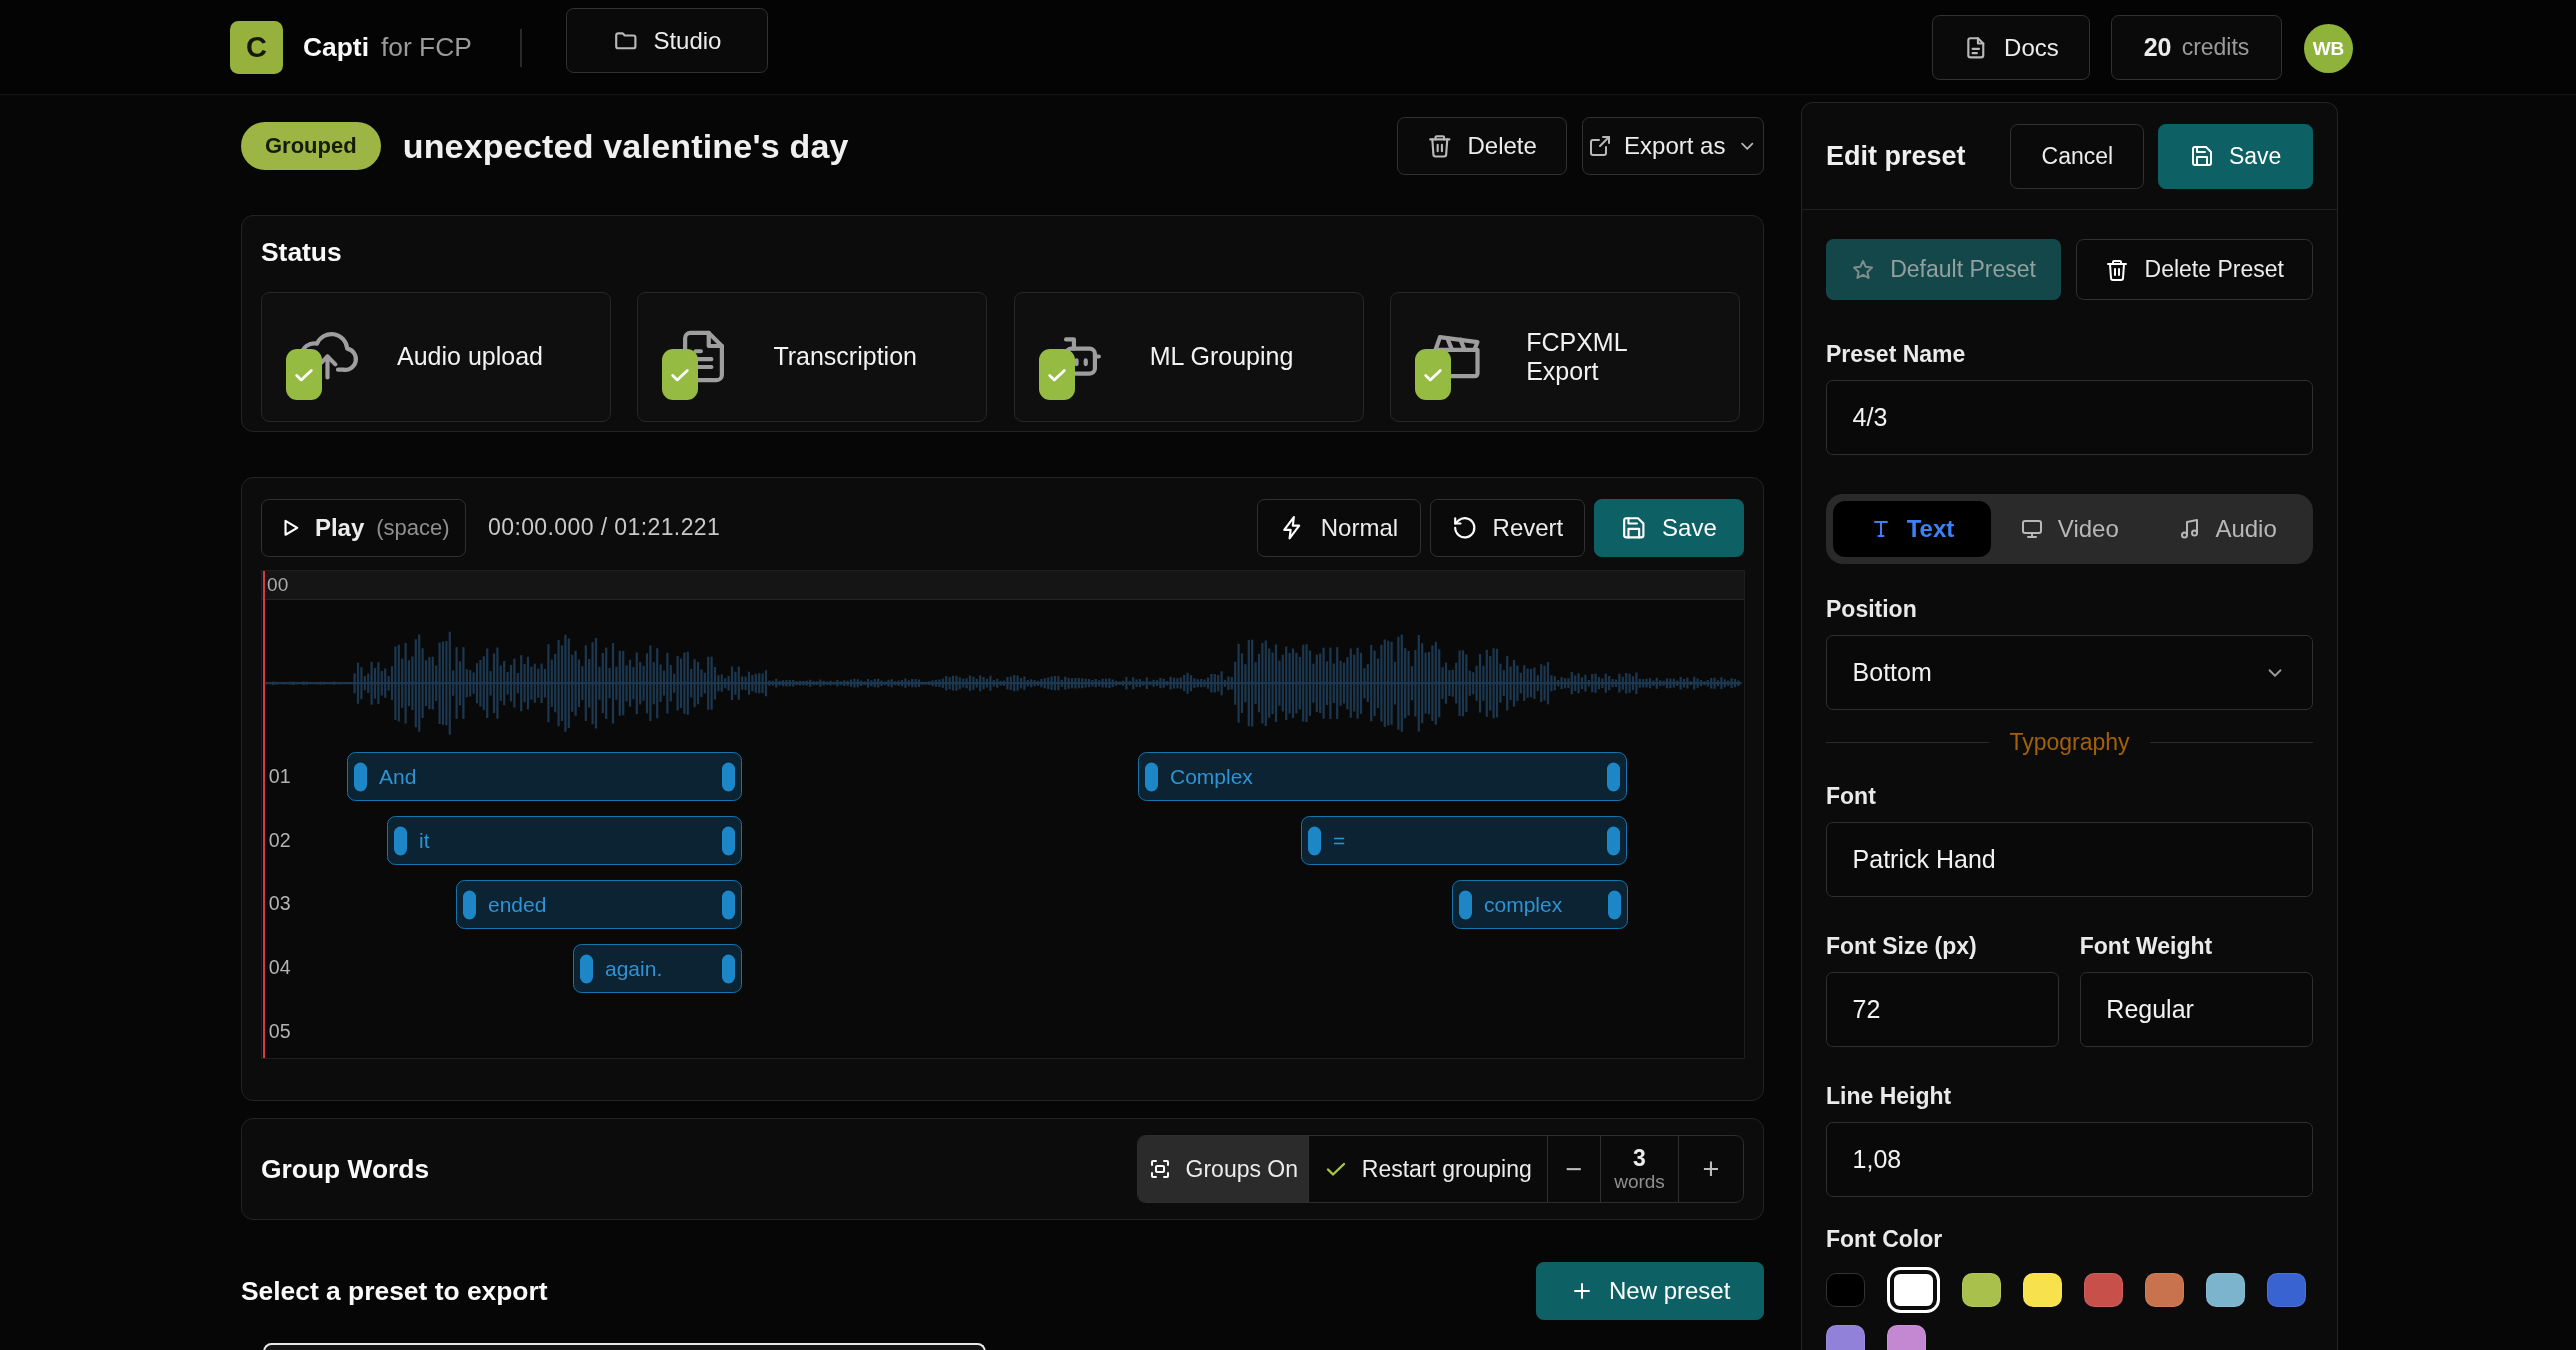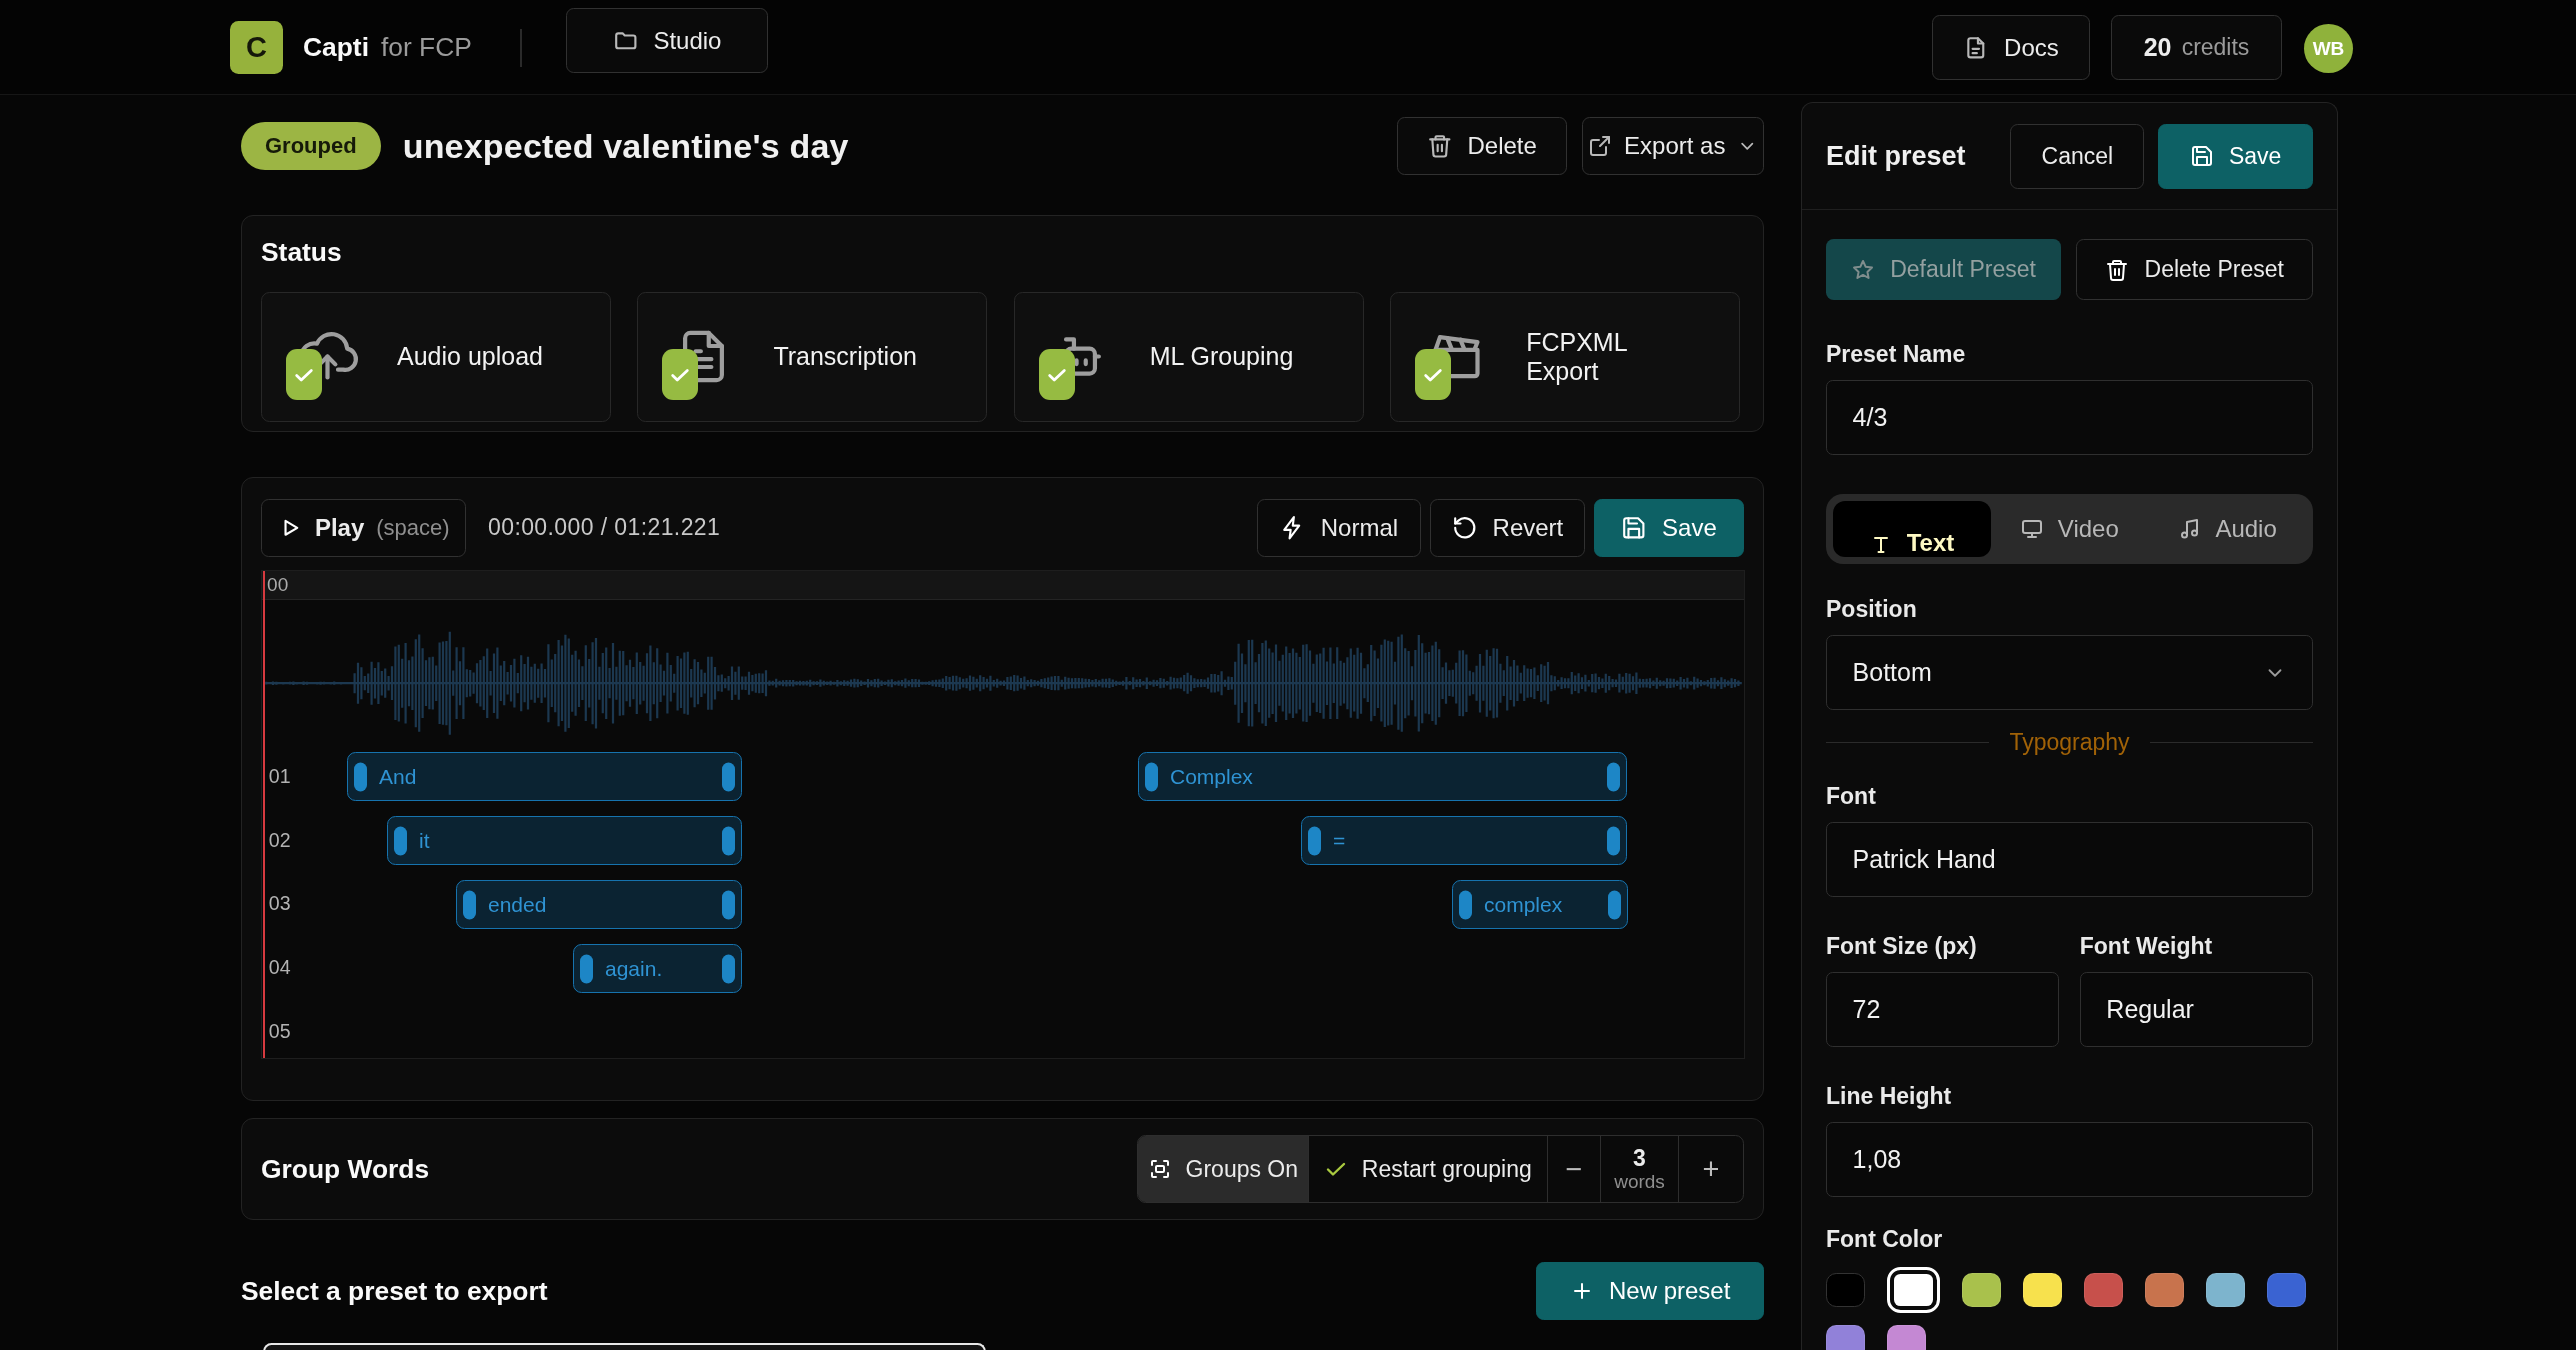--- a/index.html
+++ b/index.html
@@ -123,21 +123,21 @@
   .default-btn .ic { color:#7f8d8d; }
   .deletepreset-btn { flex:1; height:61px; font-size:23px; }
   .ep-label { margin-top:41px; font-size:23px; font-weight:600; color:#eaeaea; }
   .ep-input { margin-top:12px; width:100%; height:75px; background:#090909; border:1.7px solid #2f2f2f;
     border-radius:6.8px; color:#f2f2f2; font-size:25px; padding:0 25.6px;
     font-family:"Liberation Sans", sans-serif; }
   .tabs { margin-top:39px; height:70px; background:#2a2a2a; border-radius:17px;
     display:flex; align-items:center; padding:6.8px; }
   .tab { flex:1; height:56px; border-radius:12px; display:flex; align-items:center; justify-content:center;
     gap:13.6px; font-size:24px; color:#b8b8b8; cursor:pointer; }
-  .tab.active { background:#000; color:#fef9c3; font-weight:600;align-items:flex-end; }
+  .tab.active { background:#000; color:#3b82f6; font-weight:600; }
   .ep-select { margin-top:12px; width:100%; height:75px; background:#090909; border:1.7px solid #2f2f2f;
     border-radius:6.8px; display:flex; align-items:center; padding:0 25.6px; font-size:25px; cursor:pointer; }
   .ep-select .chev { margin-left:auto; color:#9b9b9b; }
   .typo-divider { margin-top:19px; display:flex; align-items:center; gap:20.5px;
     color:#a16207; font-size:23px; }
   .typo-divider::before, .typo-divider::after { content:""; flex:1; height:1.7px; background:#2b2b2b; }
   .ep-grid { display:flex; gap:20.5px; }
   .ep-col { flex:1; }
   .ep-col .ep-input { width:100%; }
   .swatches { margin-top:13.6px; display:flex; flex-wrap:wrap; gap:12px 22px; align-items:center; width:494px; }

